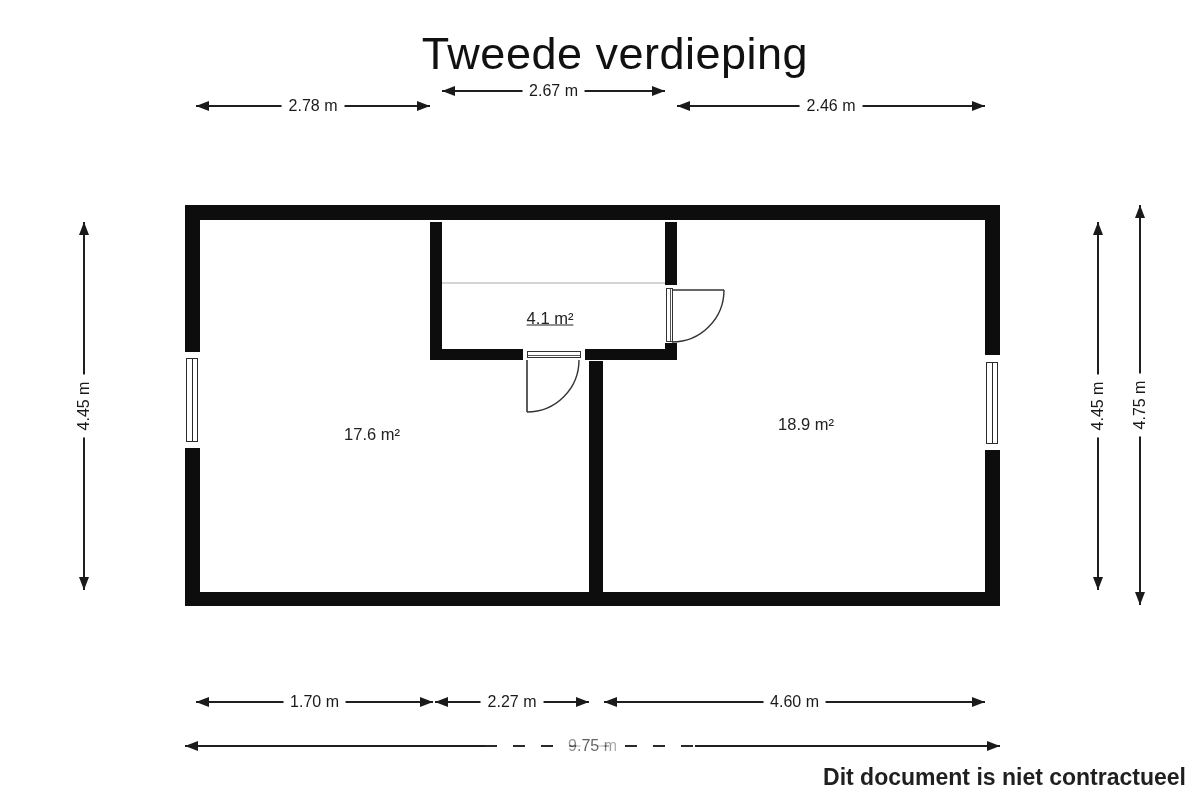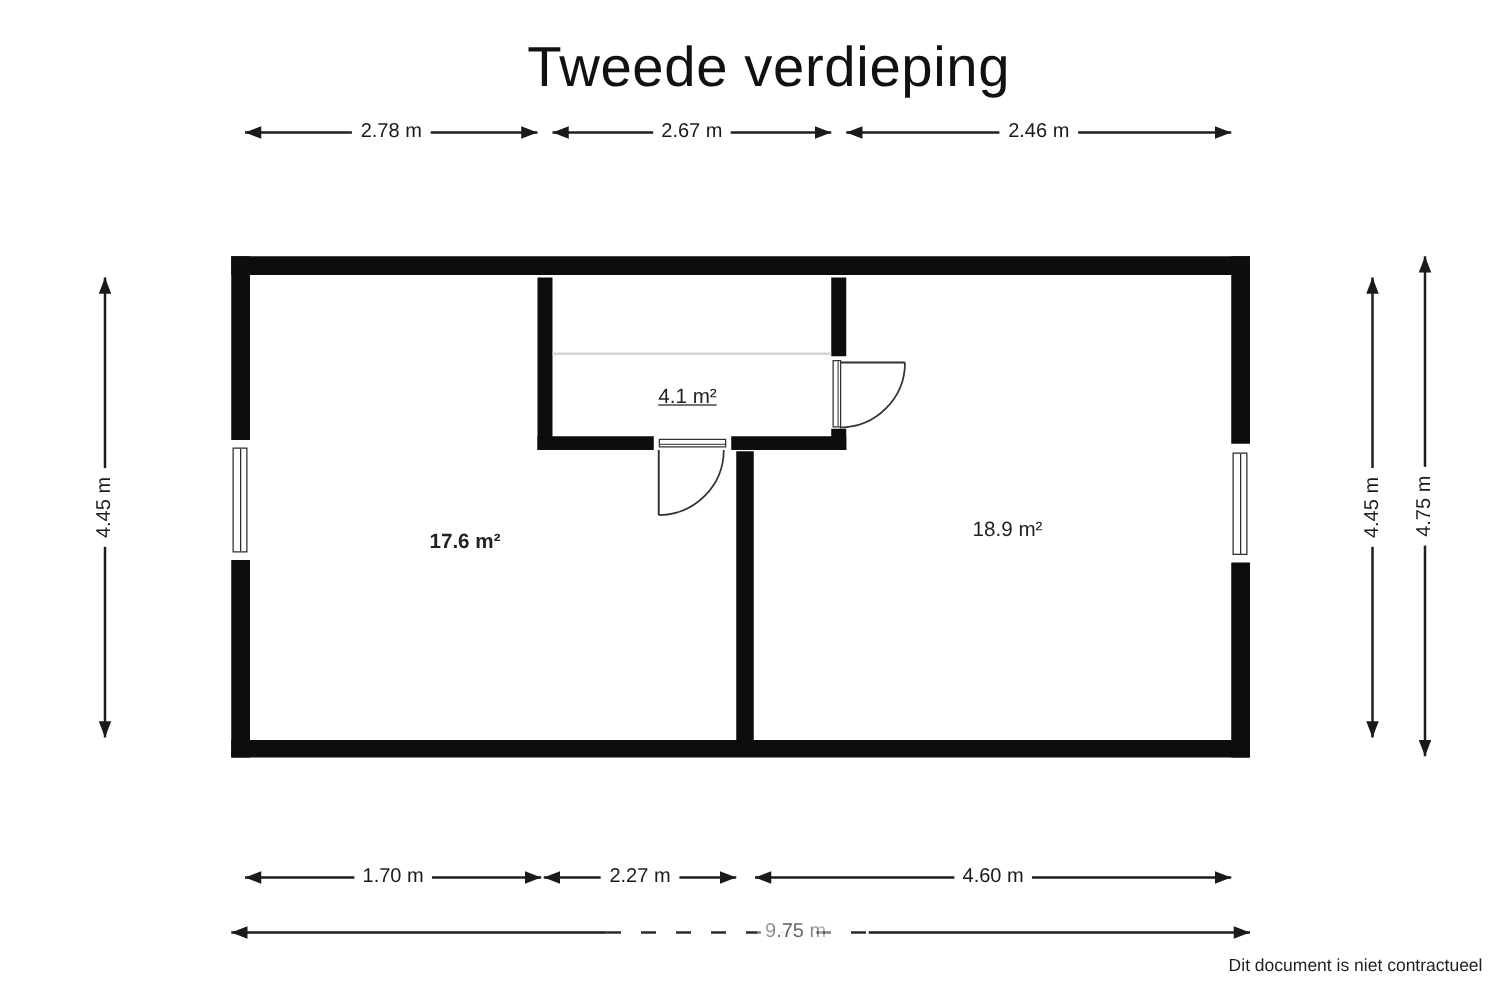--- a/index.html
+++ b/index.html
@@ -34,25 +34,25 @@
   .arr-left  { left:0; top:0; border-top:5px solid transparent; border-bottom:5px solid transparent; border-right:13px solid #1a1a1a; }
   .arr-right { right:0; top:0; border-top:5px solid transparent; border-bottom:5px solid transparent; border-left:13px solid #1a1a1a; }
   .arr-up    { top:0; left:0; border-left:5px solid transparent; border-right:5px solid transparent; border-bottom:13px solid #1a1a1a; }
   .arr-down  { bottom:0; left:0; border-left:5px solid transparent; border-right:5px solid transparent; border-top:13px solid #1a1a1a; }
 
   .dash-line { position:absolute; top:4px; height:1.5px;
                background:repeating-linear-gradient(90deg,#2a2a2a 0 12px, transparent 12px 28px); }
 
   .room-label { font-size:16.5px; color:#222; transform:translate(-50%,-50%); white-space:nowrap; }
 
-  .footer-note { top:764px; right:14px; font-size:14px; color:#1f1f1f; }
+  .footer-note { top:764px; right:14px; font-size:23px; color:#1f1f1f;font-weight:bold; }
 
   .faded-total { color:#5a5a5a;
     -webkit-mask-image:linear-gradient(90deg, rgba(0,0,0,.35), rgba(0,0,0,1) 38%, rgba(0,0,0,.85) 62%, rgba(0,0,0,.28));
-    mask-image:linear-gradient(90deg, rgba(0,0,0,.35), rgba(0,0,0,1) 38%, rgba(0,0,0,.85) 62%, rgba(0,0,0,.28));margin-left:44px; }
+    mask-image:linear-gradient(90deg, rgba(0,0,0,.35), rgba(0,0,0,1) 38%, rgba(0,0,0,.85) 62%, rgba(0,0,0,.28)); }
 </style>
 </head>
 <body>
 
 <div id="canvas">
 
   <div class="abs page-title">Tweede verdieping</div>
 
   <div class="abs wall" style="left:185px; top:205px; width:815px; height:15px;"></div>
   <div class="abs wall" style="left:185px; top:592px; width:815px; height:14px;"></div>
@@ -83,31 +83,31 @@
   </div>
 
   <svg class="abs" style="left:0; top:0;" width="1200" height="801" viewBox="0 0 1200 801">
     <line x1="442" y1="283" x2="665" y2="283" stroke="#d4d4d4" stroke-width="2"></line>
     <line x1="527" y1="360" x2="527" y2="412" stroke="#333" stroke-width="1.6"></line>
     <path d="M 527 412 A 52 52 0 0 0 579 360" fill="none" stroke="#333" stroke-width="1.4"></path>
     <line x1="672" y1="290" x2="724" y2="290" stroke="#333" stroke-width="1.6"></line>
     <path d="M 724 290 A 52 52 0 0 1 672 342" fill="none" stroke="#333" stroke-width="1.4"></path>
   </svg>
 
-  <div class="abs room-label" style="left:372px; top:434px;font-weight:bold;">17.6 m²</div>
+  <div class="abs room-label" style="left:372px; top:434px;">17.6 m²</div>
   <div class="abs room-label" style="left:550px; top:318px;text-decoration:underline;">4.1 m²</div>
   <div class="abs room-label" style="left:806px; top:424px;">18.9 m²</div>
 
   <div class="abs dim-h" style="left:196px; top:101px; width:234px;">
     <div class="line"></div>
       <div class="arr arr-left"></div>
       <div class="arr arr-right"></div>
     <span class="dim-label">2.78 m</span>
   </div>
-  <div class="abs dim-h" style="left:442px; top:101px; width:223px;">
+  <div class="abs dim-h" style="left:442px; top:86px; width:223px;">
     <div class="line"></div>
       <div class="arr arr-left"></div>
       <div class="arr arr-right"></div>
     <span class="dim-label">2.67 m</span>
   </div>
   <div class="abs dim-h" style="left:677px; top:101px; width:308px;">
     <div class="line"></div>
       <div class="arr arr-left"></div>
       <div class="arr arr-right"></div>
     <span class="dim-label">2.46 m</span>

